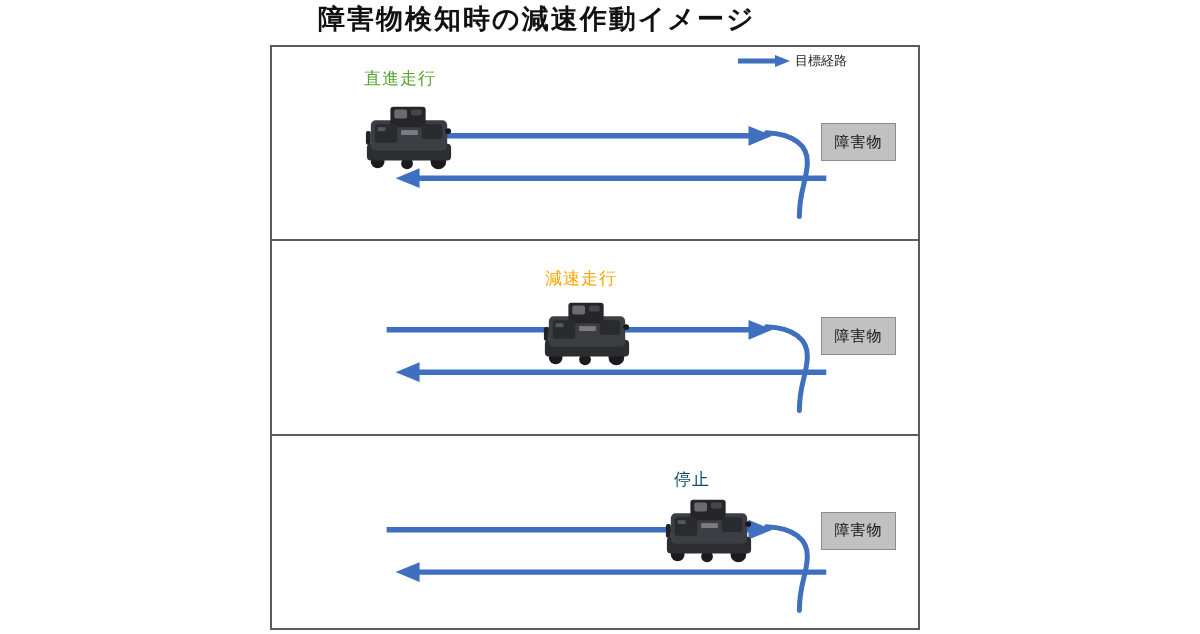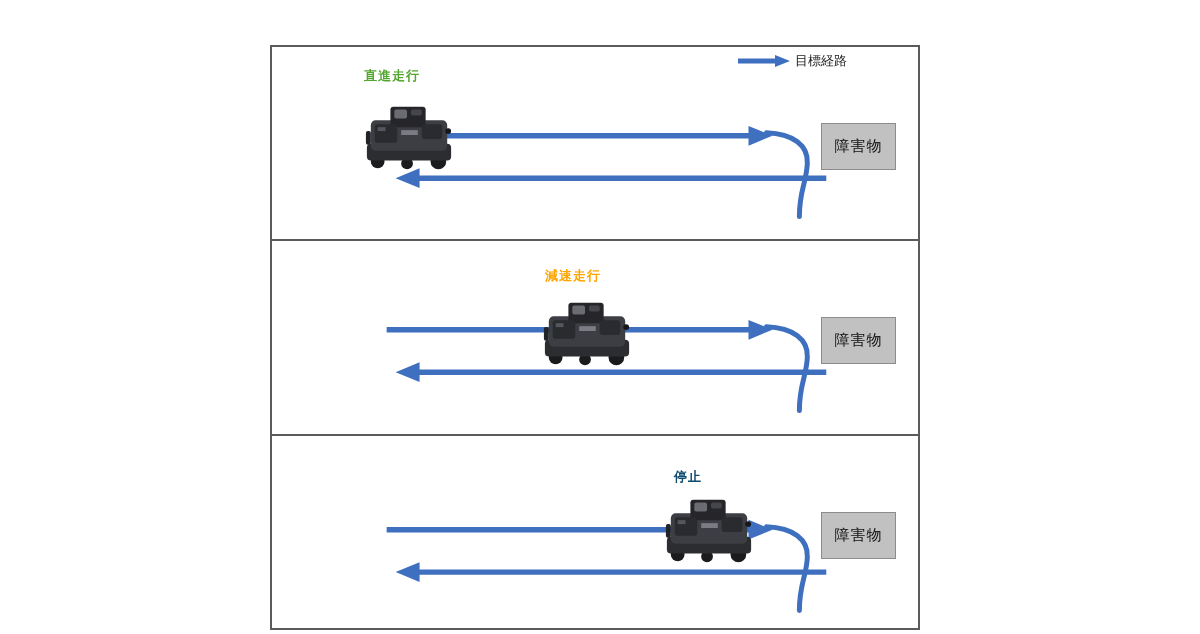--- a/index.html
+++ b/index.html
@@ -15,26 +15,26 @@
   .paths { position:absolute; left:0; top:0; width:100%; height:100%; }
   .blue-line { stroke:#3f6fbf; stroke-width:5.5; fill:none; }
   .blue-head { fill:#3f6fbf; }
   .blue-curve { stroke:#3f6fbf; stroke-width:5; fill:none; stroke-linecap:round; }
 
   .robot { position:absolute; width:94px; height:70px; }
   .p0 .robot { left:90px; top:54px; }
   .p1 .robot { left:268px; top:56px; }
   .p2 .robot { left:390px; top:58px; }
 
-  .state-label { position:absolute; font-size:13px; font-weight:bold; letter-spacing:1px; white-space:nowrap; }
+  .state-label { position:absolute; font-size:17px; font-weight:normal; letter-spacing:1px; white-space:nowrap; }
   .p0 .state-label { left:92px; top:20px; color:#55a630; }
   .p1 .state-label { left:273px; top:26px; color:#ffa500; }
   .p2 .state-label { left:402px; top:32px; color:#0c4a6e; }
 
-  .obstacle { position:absolute; left:549px; top:76px; width:75px; height:47px; background:#c1c1c1; border:1px solid #8c8c8c; display:flex; align-items:center; justify-content:center; font-size:15px; color:#111; letter-spacing:1px; }
+  .obstacle { position:absolute; left:549px; top:76px; width:75px; height:38px; background:#c1c1c1; border:1px solid #8c8c8c; display:flex; align-items:center; justify-content:center; font-size:15px; color:#111; letter-spacing:1px; }
 
   .legend { position:absolute; left:466px; top:5px; display:flex; align-items:center; gap:5px; font-size:13px; color:#222; }
   .legend svg { display:block; }
 </style>
 </head>
 <body>
 
 <svg width="0" height="0" style="position:absolute" aria-hidden="true">
   <defs>
     <symbol id="robot" viewBox="0 0 96 70">
@@ -51,20 +51,21 @@
       <rect x="40" y="29" width="17" height="5" fill="#7a7c82"></rect>
       <rect x="16" y="26" width="8" height="4" fill="#55575e"></rect>
       <circle cx="88" cy="30" r="3" fill="#17181a"></circle>
       <rect x="4" y="30" width="5" height="14" rx="2" fill="#222327"></rect>
     </symbol>
   </defs>
 </svg>
 
 <div class="canvas">
 
+  <div class="title">障害物検知時の減速作動イメージ</div>
 
   <div class="frame">
 
     <div class="panel p0">
       <svg class="paths" viewBox="0 0 648 195" preserveAspectRatio="none">
         <line class="blue-line" x1="152" y1="90" x2="480" y2="90"></line>
         <polygon class="blue-head" points="478,80 502,90 478,100"></polygon>
         <path class="blue-curve" d="M 496,87 C 523,88 538,100 537,118 C 536,138 529,145 529,172"></path>
         <line class="blue-line" x1="556" y1="133" x2="146" y2="133"></line>
         <polygon class="blue-head" points="148,123 148,143 124,133"></polygon>

